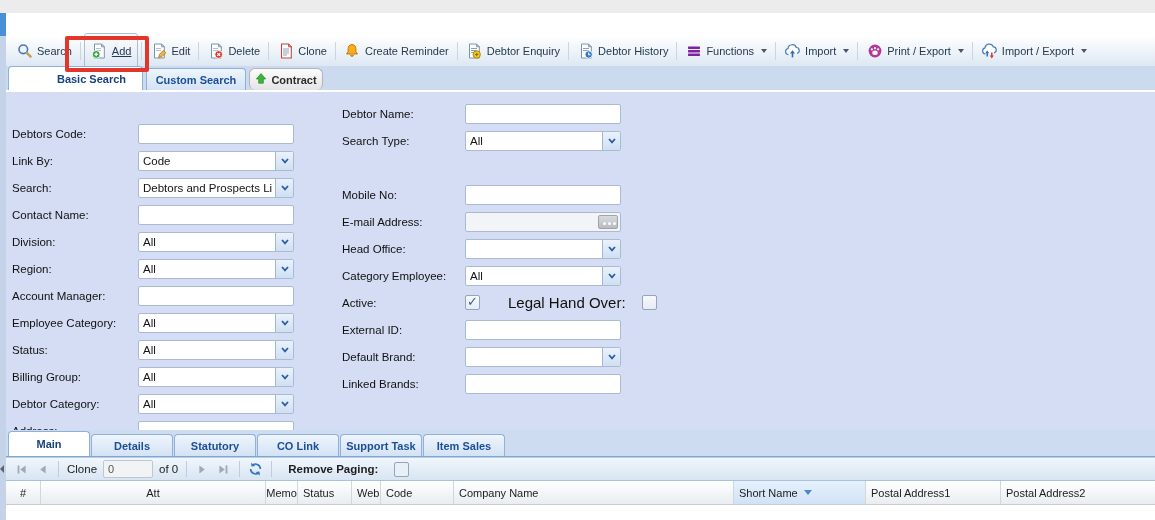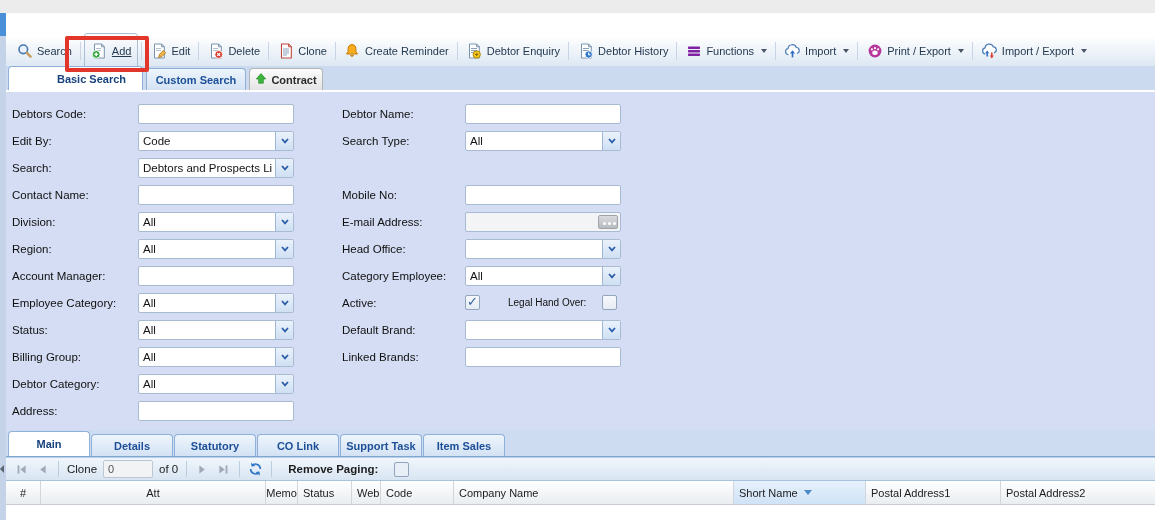--- a/index.html
+++ b/index.html
@@ -30,45 +30,45 @@
   
   .hl-box{position:absolute;left:65px;top:36px;width:84px;height:36px;border:4px solid #e2362a;border-radius:2px;z-index:30;pointer-events:none;box-sizing:border-box;}
 
   
   .tabstrip{position:absolute;left:0;top:53px;right:0;height:24px;background:#ccdaf0;border-bottom:2px solid #fff;
       display:flex;align-items:flex-end;padding-left:2px;}
   .tab{height:21px;box-sizing:content-box;display:flex;align-items:center;justify-content:center;gap:4px;
       font-weight:bold;font-size:11px;color:#1c4f97;border:1px solid #8fb0d8;border-bottom:none;
       border-radius:4px 4px 0 0;background:linear-gradient(#eef5fc,#d3e2f4);margin-right:3px;}
   .tab.active{background:#fff;color:#17427d;height:23px;padding-left:32px;}
-  .tab.gray{background:linear-gradient(#fcfcfc,#e4e4e6);border-color:#b2b4b8;color:#2c2c2c;}
+  .tab.gray{background:linear-gradient(#fcfcfc,#e4e4e6);border-color:#b2b4b8;color:#2c2c2c;border-radius:6px;}
   .w-basic{width:101px;} .w-custom{width:98px;} .w-contract{width:72px;}
 
   
   .form{position:absolute;left:0;top:79px;right:0;height:338px;background:#d4ddf4;}
   .fcol{position:absolute;top:8px;}
-  .fcol.left{left:6px;}
+  .fcol.left{left:6px;margin-top:20px;}
   .fcol.right{left:336px;}
   .frow{display:flex;align-items:center;height:27px;}
   .flabel{width:126px;font-size:11.5px;color:#101010;white-space:nowrap;flex:0 0 auto;}
   .fcol.right .flabel{width:123px;}
   .field{width:156px;height:20px;background:#fff;border:1px solid #a9bbd3;border-radius:2px;position:relative;
       display:flex;align-items:center;box-sizing:border-box;flex:0 0 auto;}
   .field.gray{background:#f3f4f6;}
   .fval{padding-left:4px;font-size:11.5px;color:#131313;white-space:nowrap;overflow:hidden;max-width:130px;}
   .chevbtn{position:absolute;right:0;top:0;bottom:0;width:17px;background:linear-gradient(#eaf2fb,#cfe0f3);
       border-left:1px solid #9fb6d4;border-radius:0 1px 1px 0;display:flex;align-items:center;justify-content:center;}
   .dotsbtn{position:absolute;right:2px;top:2px;width:20px;height:14px;background:linear-gradient(#d8dadd,#b7bbc1);
       border:1px solid #9fa4ab;border-radius:2px;box-sizing:border-box;}
   .dots{position:absolute;left:4px;top:6px;width:3px;height:3px;border-radius:50%;background:#fff;
       box-shadow:5px 0 0 #fff,10px 0 0 #fff;}
   .cb{width:13px;height:13px;background:linear-gradient(#f6f9fc,#e6ecf4);border:1px solid #93a5bd;border-radius:2px;
       position:relative;flex:0 0 auto;}
   .cb.checked::after{content:"\2713";position:absolute;left:1px;top:-2px;font-size:13px;font-weight:bold;color:#2d5f9f;}
-  .flabel2{font-size:10px;color:#101010;margin-left:28px;margin-right:16px;white-space:nowrap;}
+  .flabel2{font-size:15px;color:#101010;margin-left:28px;margin-right:16px;white-space:nowrap;}
 
   
   .btabs{position:absolute;left:0;top:417px;right:0;height:27px;background:#cddcf1;border-bottom:1px solid #7fa7d2;
       display:flex;align-items:flex-end;padding-left:2px;box-sizing:border-box;}
   .btab{width:82px;height:22px;display:flex;align-items:center;justify-content:center;font-weight:bold;font-size:11px;
       color:#1c4f97;border:1px solid #8fb0d8;border-bottom:none;border-radius:4px 4px 0 0;
       background:linear-gradient(#eef5fc,#d3e2f4);margin-right:1px;box-sizing:border-box;}
   .btab.active{background:#fff;color:#17427d;height:25px;}
 
   
@@ -288,21 +288,21 @@
 
     <div class="form">
       <div class="fcol left">
         <div class="frow">
             <span class="flabel">Debtors Code:</span>
           <div class="field">
               <span class="fval"></span>
             </div>
           </div>
         <div class="frow">
-            <span class="flabel">Edit By:</span>
+            <span class="flabel">Link By:</span>
           <div class="field">
               <span class="fval">Code</span>
             <span class="chevbtn">
                 <svg width="8" height="6" viewBox="0 0 8 6">
                   <path d="M1 1l3 3.4L7 1" fill="none" stroke="#2a5ca8" stroke-width="1.7"></path>
                 </svg>
               </span>
             </div>
           </div>
         <div class="frow">
@@ -456,20 +456,26 @@
                   <path d="M1 1l3 3.4L7 1" fill="none" stroke="#2a5ca8" stroke-width="1.7"></path>
                 </svg>
               </span>
             </div>
           </div>
         <div class="frow">
             <span class="flabel">Active:</span>
           <span class="cb checked"></span>
           <span class="flabel2">Legal Hand Over:</span>
           <span class="cb"></span>
+          </div>
+        <div class="frow">
+            <span class="flabel">External ID:</span>
+          <div class="field">
+              <span class="fval"></span>
+            </div>
           </div>
         <div class="frow">
             <span class="flabel">Default Brand:</span>
           <div class="field">
               <span class="fval"></span>
             <span class="chevbtn">
                 <svg width="8" height="6" viewBox="0 0 8 6">
                   <path d="M1 1l3 3.4L7 1" fill="none" stroke="#2a5ca8" stroke-width="1.7"></path>
                 </svg>
               </span>

